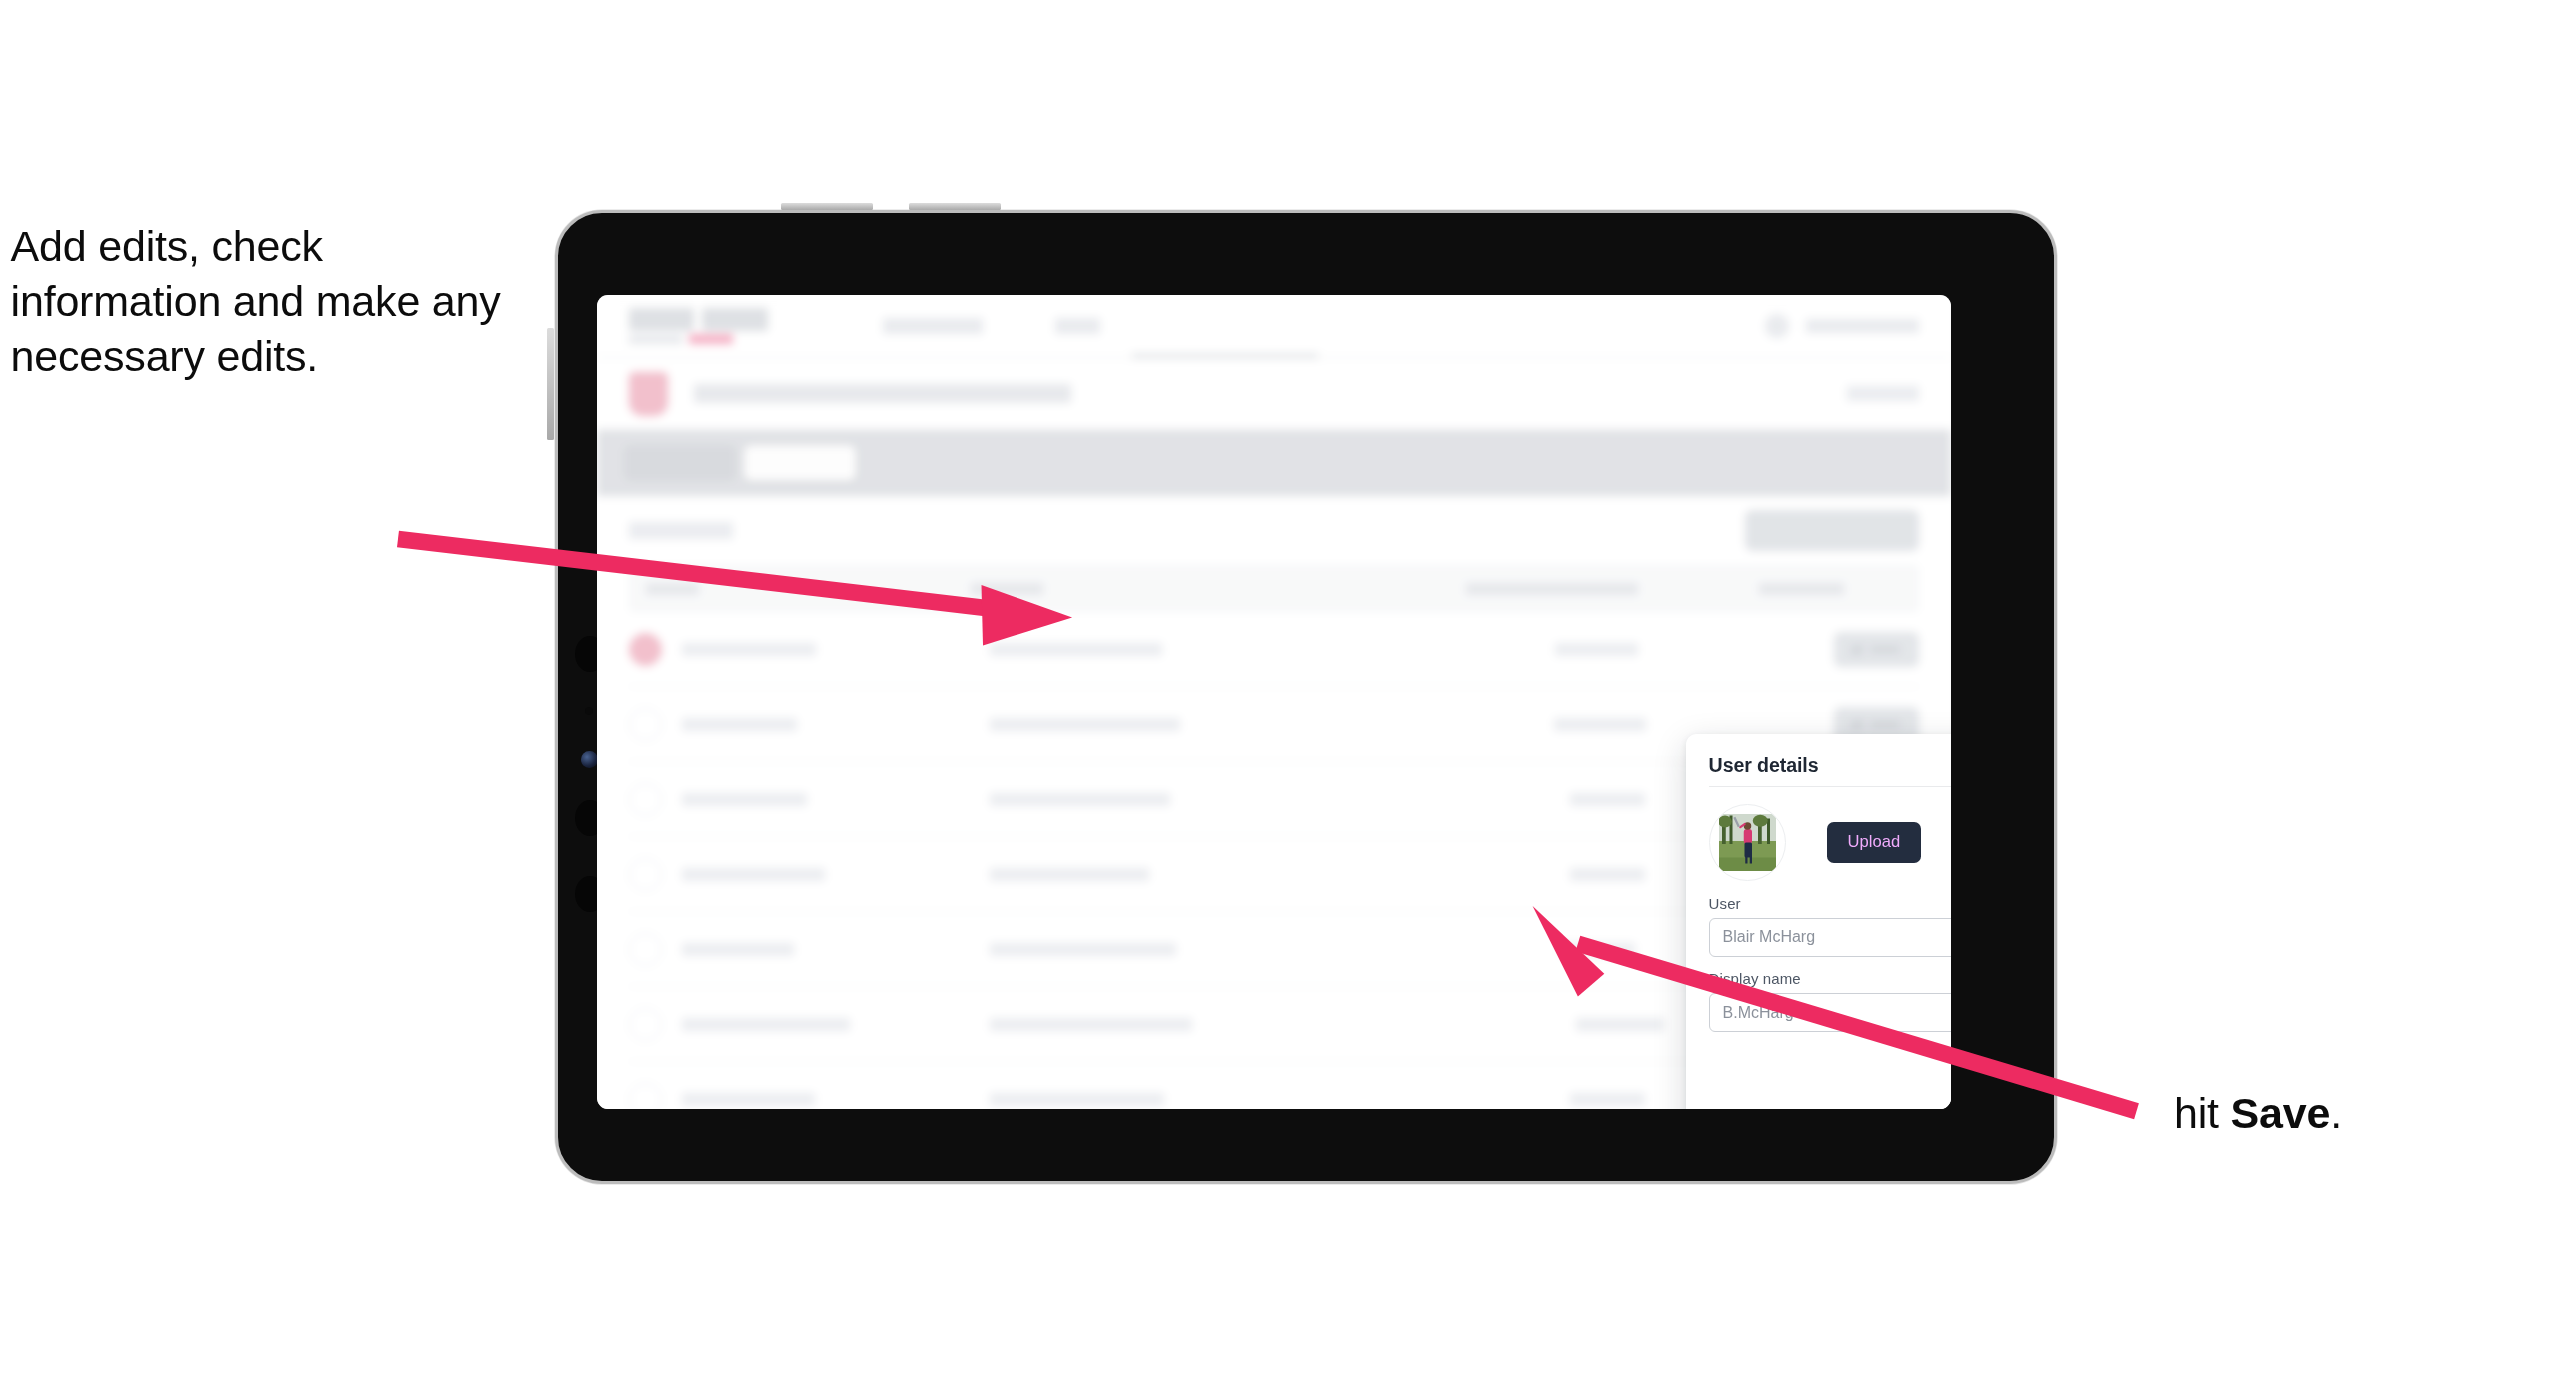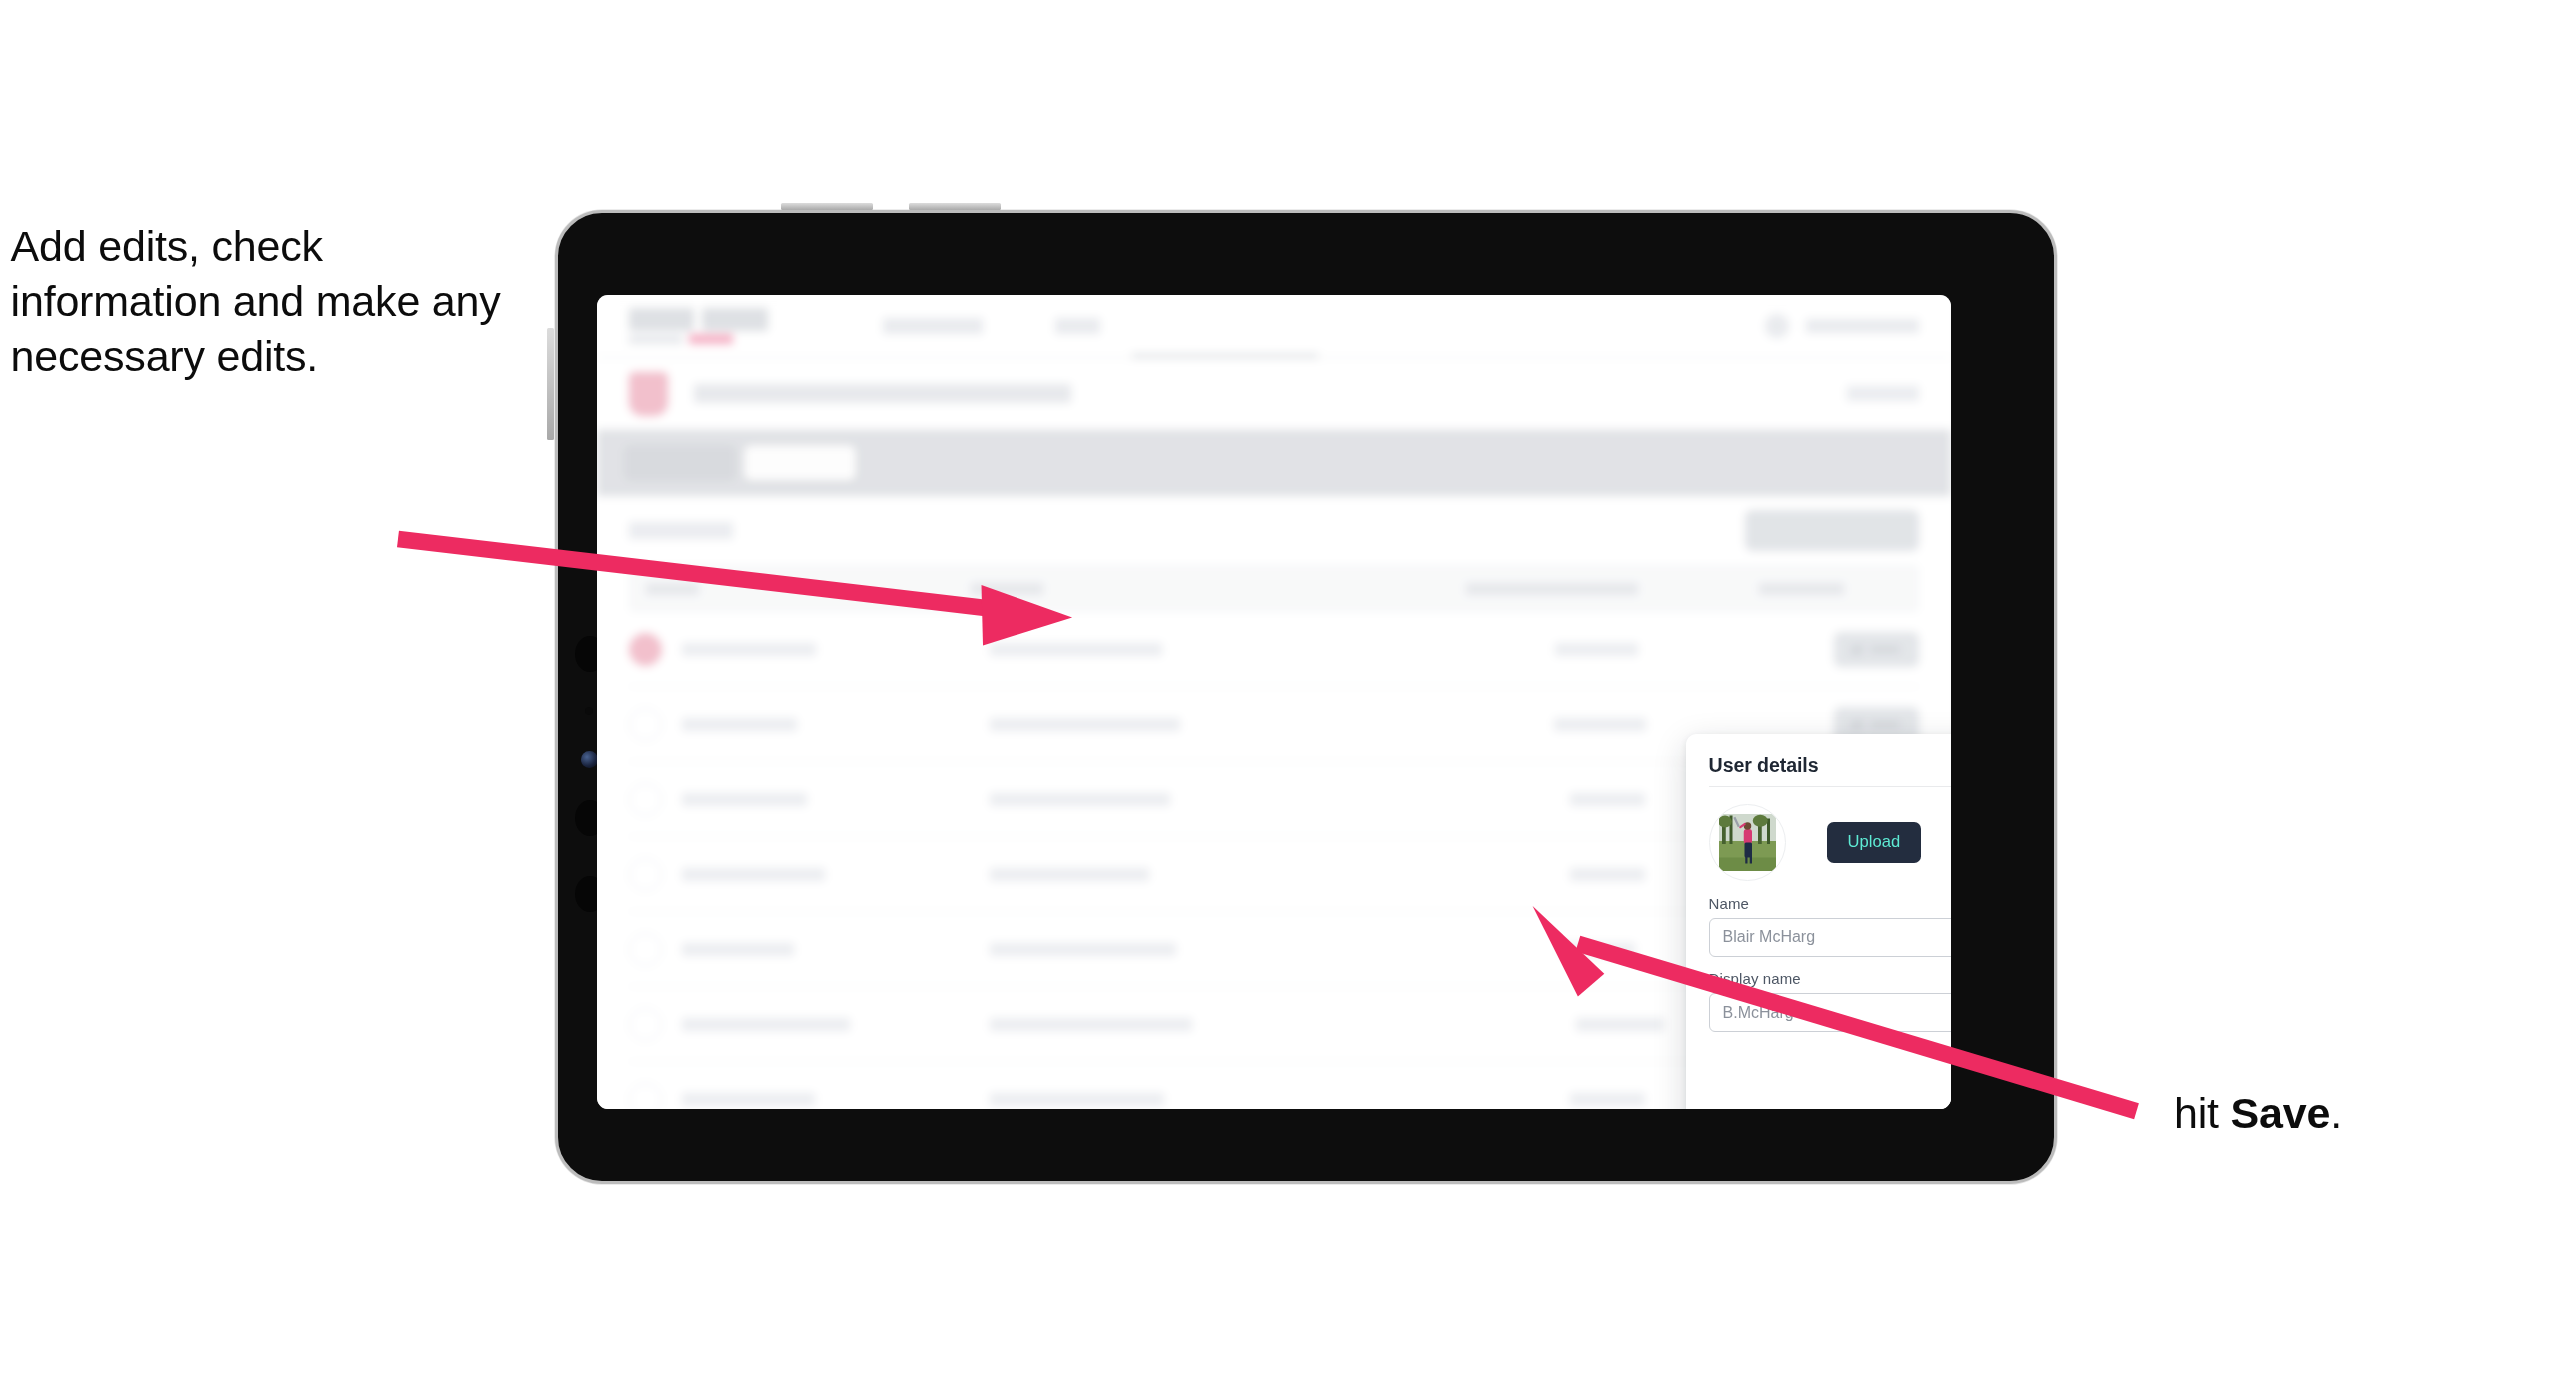--- a/index.html
+++ b/index.html
@@ -152,21 +152,21 @@
 
   .avatar-row { display:flex; align-items:center; gap:41px; margin-top:16.6px; }
   .avatar {
     width:77px; height:77px; border-radius:50%;
     border:1.5px solid #eceef0;
     display:flex; align-items:center; justify-content:center;
     overflow:hidden; flex:none;
   }
   .avatar .photo { width:57px; height:57px; position:relative; overflow:hidden; }
   .upload-btn {
-    background:#232d3f; color:#5eead4;
+    background:#232d3f; color:#f0abfc;
     font-size:16.6px; font-weight:500;
     padding:10.6px 21px; border-radius:6.8px;
     border:none; cursor:pointer;
   }
 
   .field { margin-top:13.6px; }
   .field-label { font-size:15px; color:#4d5664; margin-bottom:6px; letter-spacing:0.1px; }
   .field-input {
     width:100%; height:39px;
     border:0.8px solid #ccd0d6; border-radius:6px;
@@ -322,21 +322,21 @@
                 <circle cx="38" cy="16" r="5" fill="#6b4a33"></circle>
                 <rect x="26" y="14" width="10" height="3" rx="1.5" fill="#d63a72" transform="rotate(-35 31 15)"></rect>
                 <rect x="22" y="4" width="3" height="14" fill="#9aa0a9" transform="rotate(-25 23 11)"></rect>
               </svg>
             </div>
           </div>
           <button class="upload-btn">Upload</button>
         </div>
 
         <div class="field">
-          <div class="field-label">Name</div>
+          <div class="field-label">User</div>
           <div class="field-input">Blair McHarg</div>
         </div>
 
         <div class="field">
           <div class="field-label">Display name</div>
           <div class="field-input">B.McHarg</div>
         </div>
 
 
       </div>

